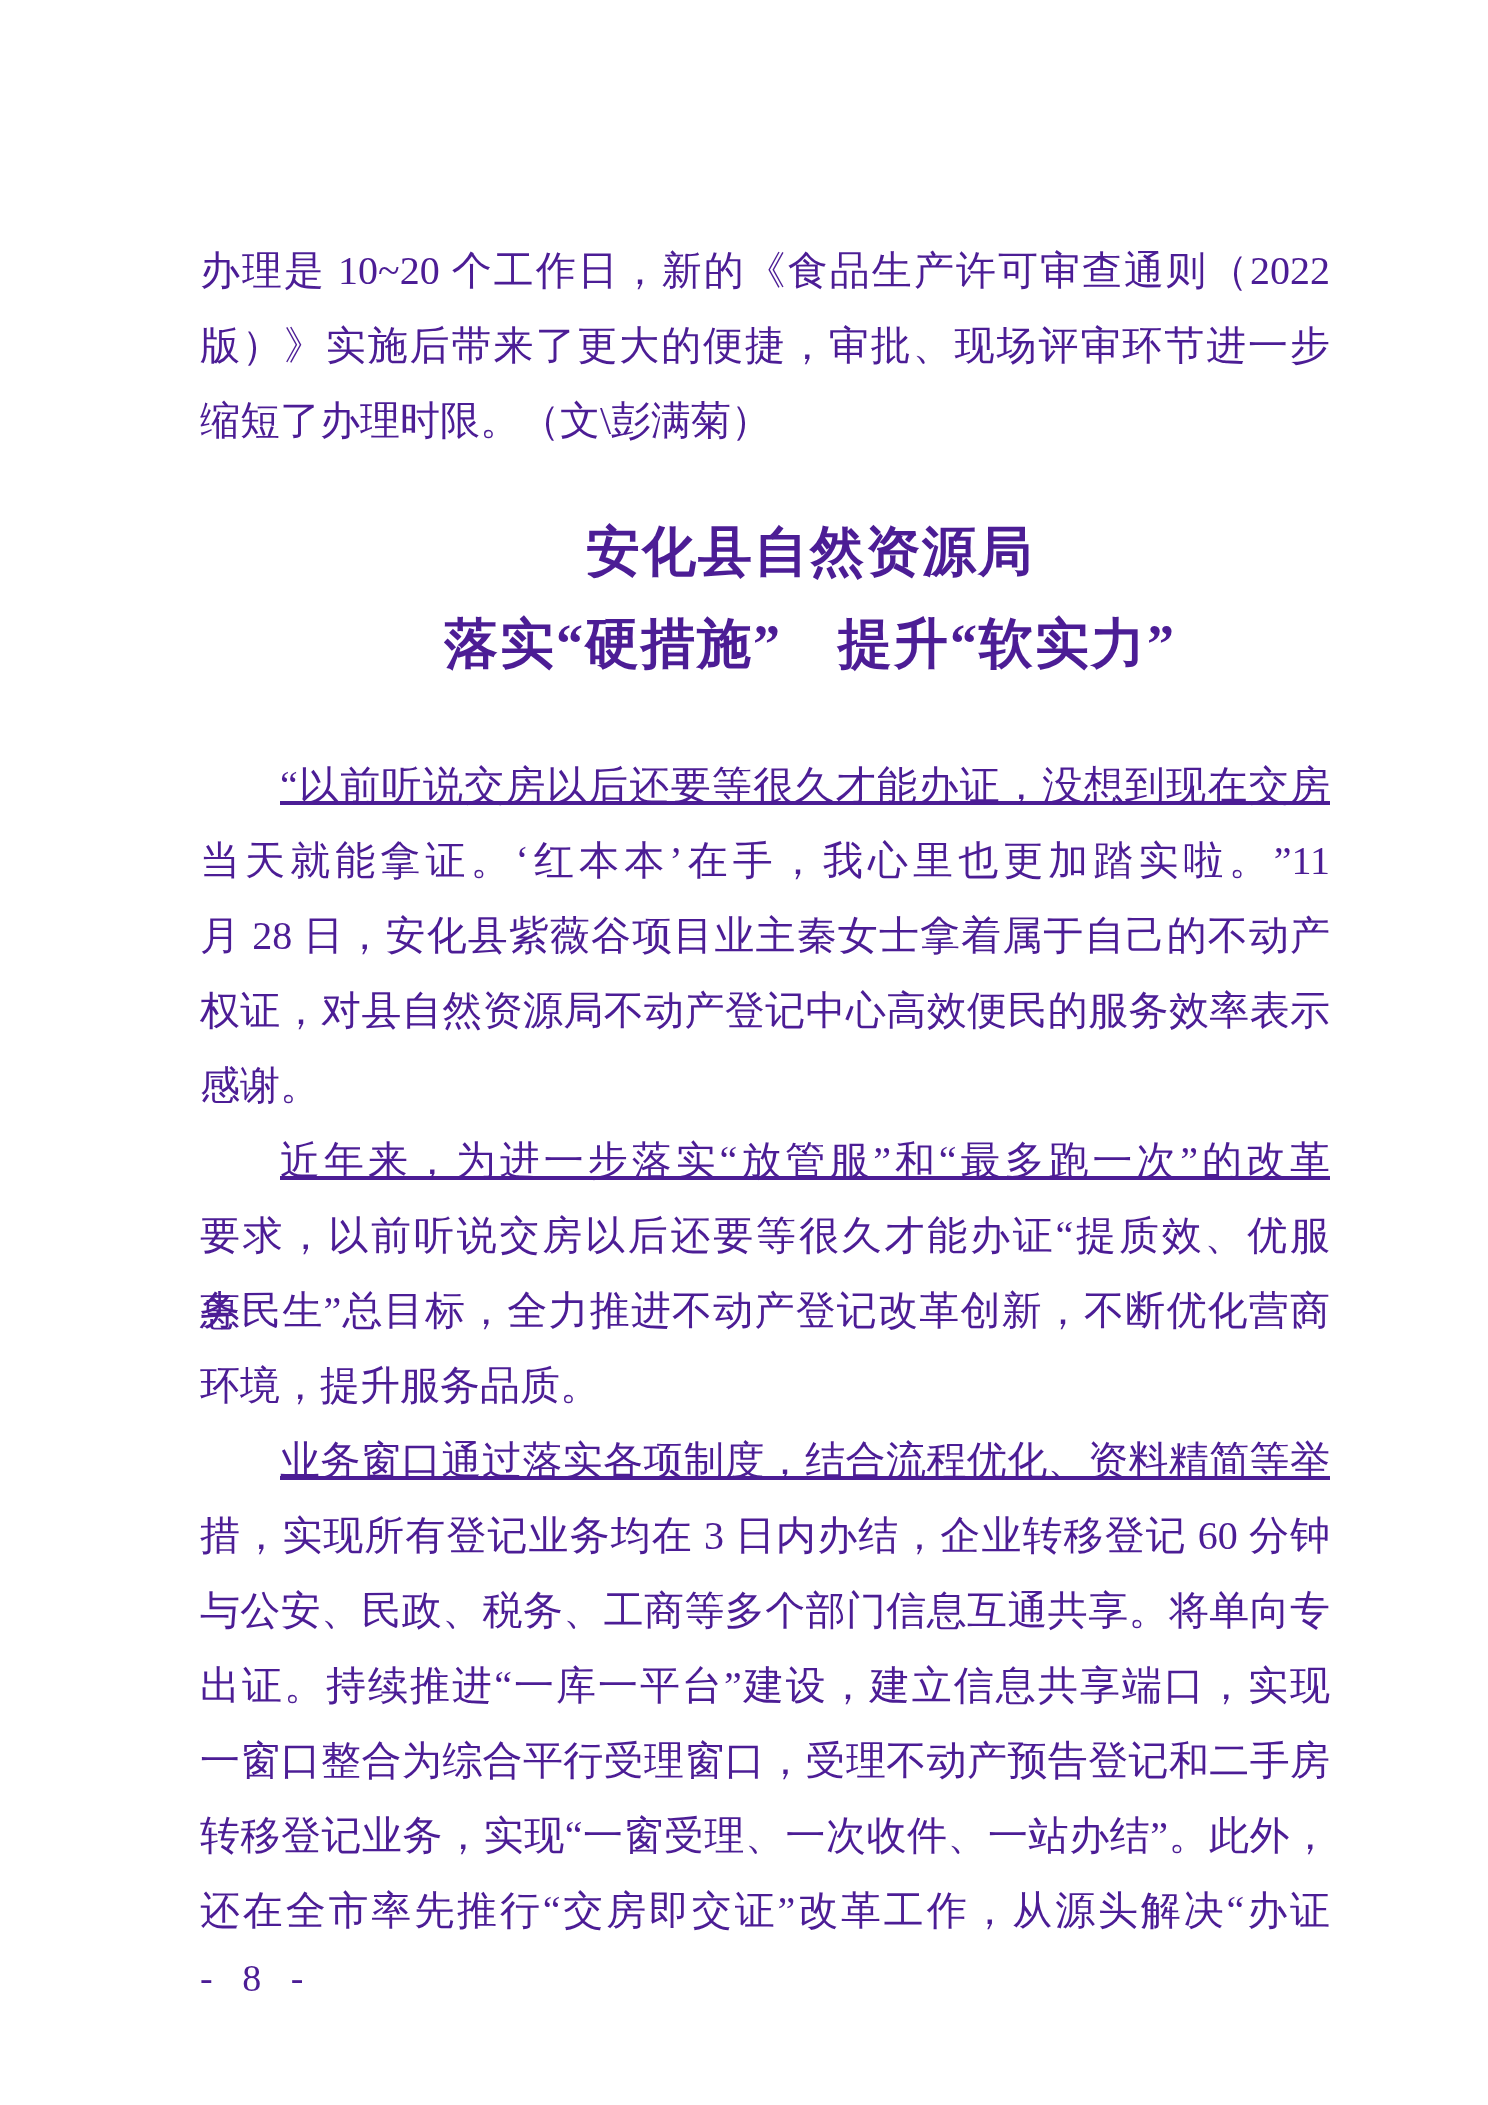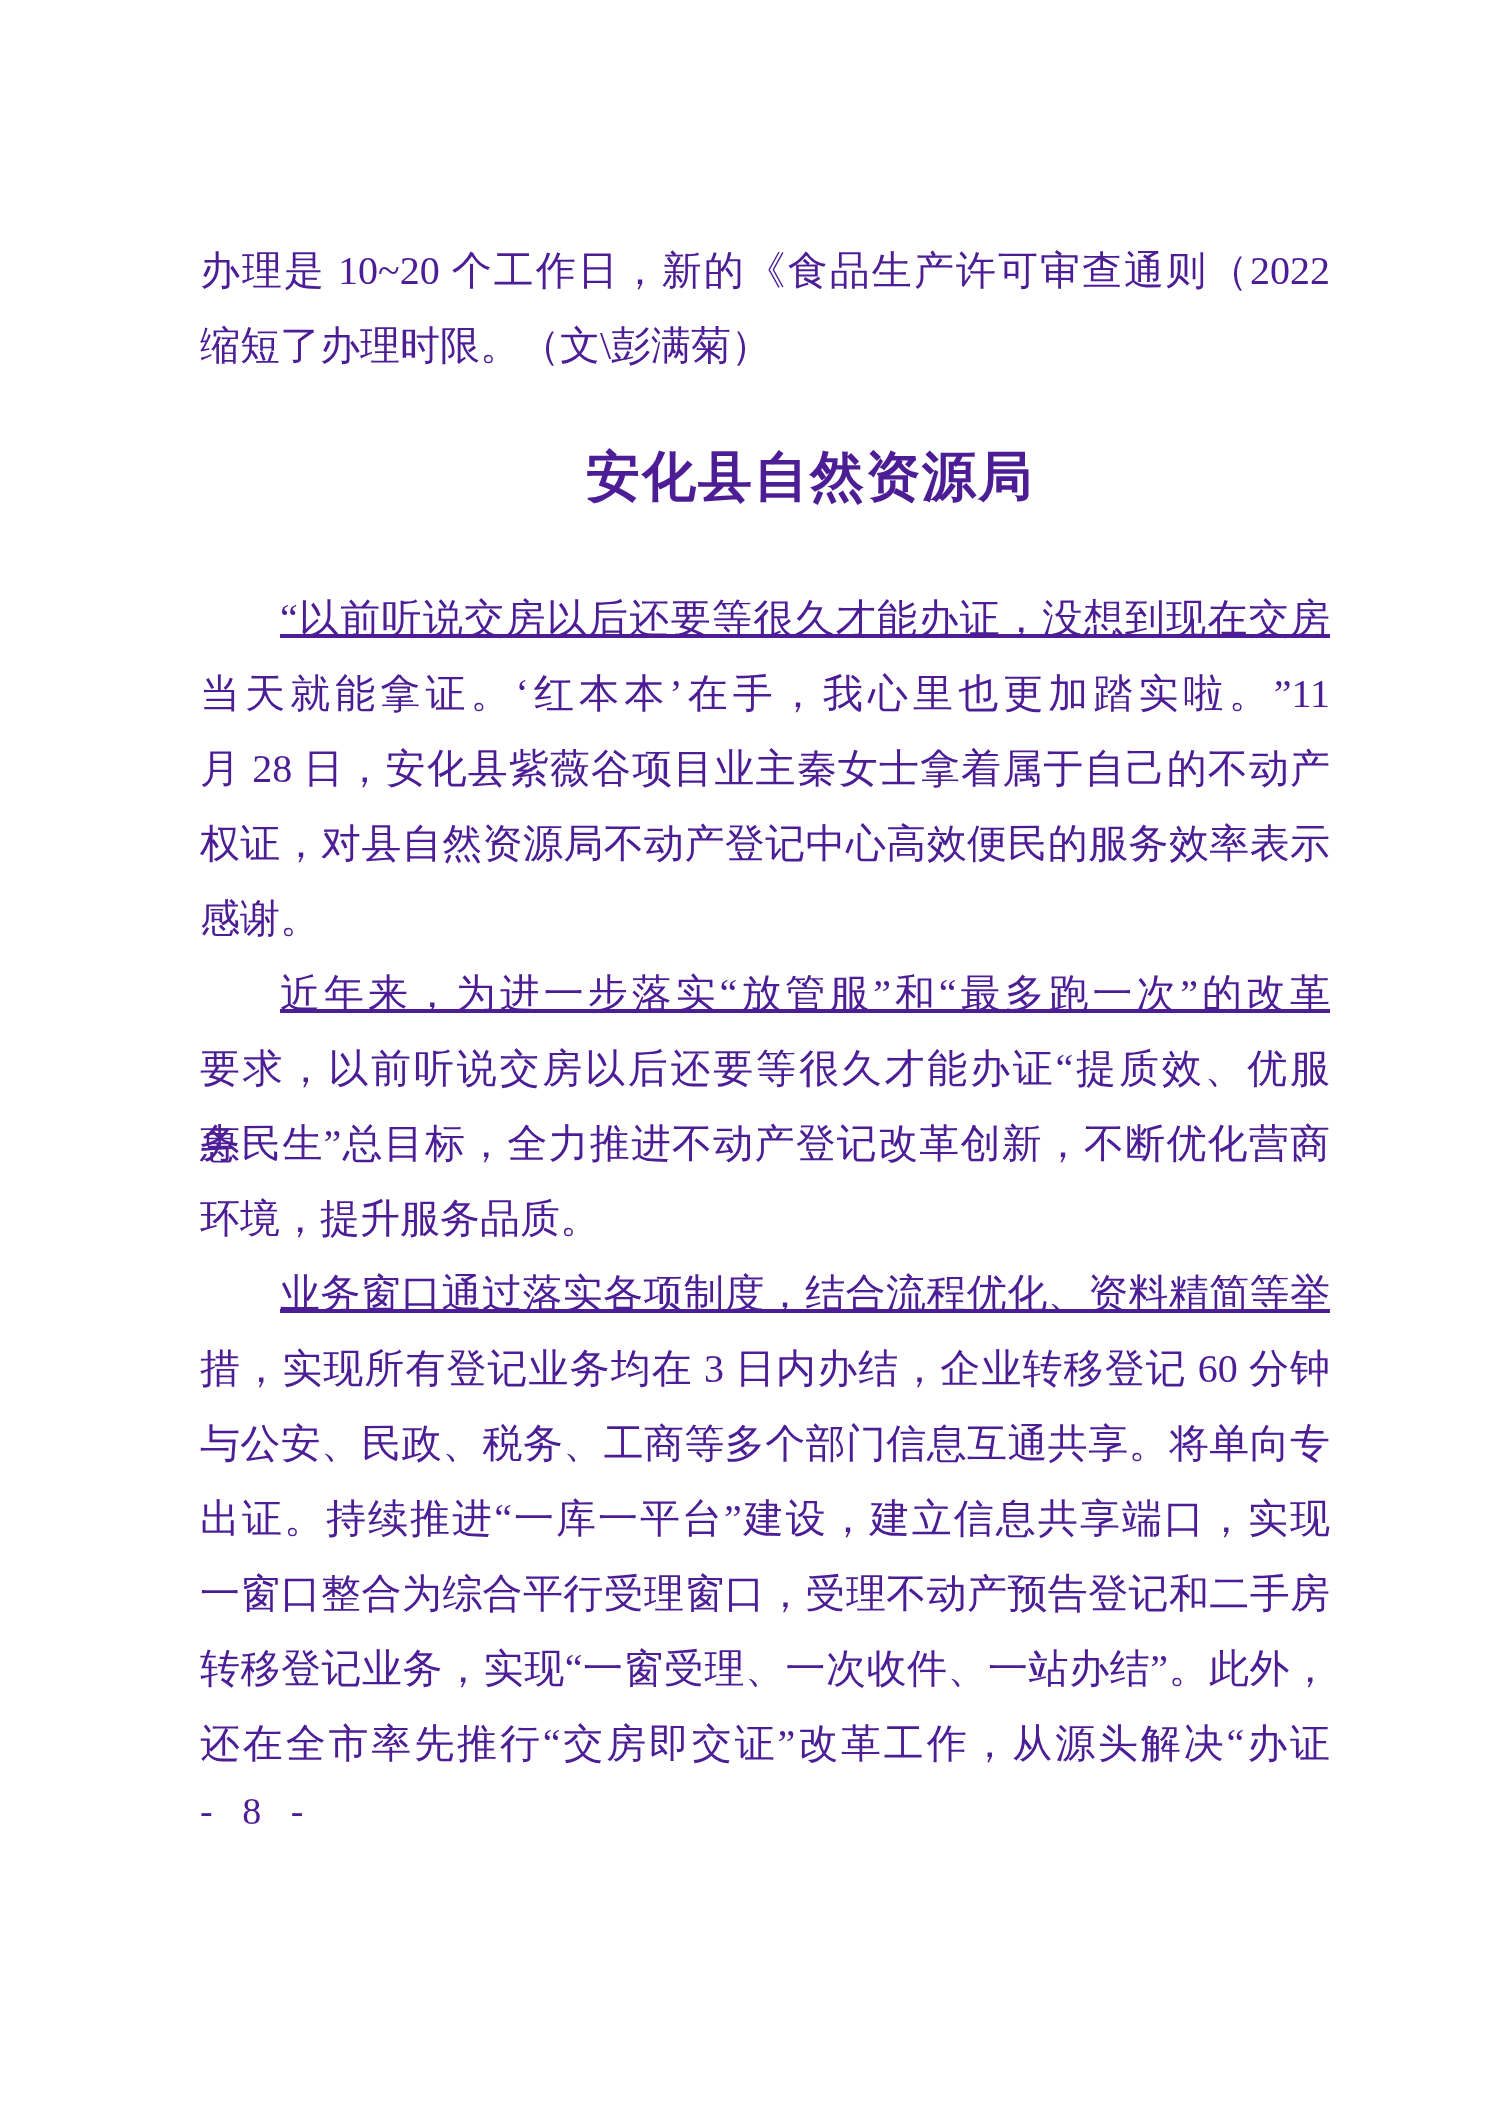--- a/index.html
+++ b/index.html
@@ -55,25 +55,27 @@
   }
 </style>
 </head>
 <body>
 
 <div class="page">
   <div class="content">
 
     <div class="para">
       <div class="line">办理是 10~20 个工作日，新的《食品生产许可审查通则（2022</div>
+      <div class="line">版）》实施后带来了更大的便捷，审批、现场评审环节进一步</div>
       <div class="line end">缩短了办理时限。（文\彭满菊）</div>
     </div>
 
     <div class="headline">
       <div>安化县自然资源局</div>
+      <div>落实“硬措施”　提升“软实力”</div>
     </div>
 
     <div class="body-block">
       <div class="line indent">“以前听说交房以后还要等很久才能办证，没想到现在交房</div>
       <div class="line">当天就能拿证。‘红本本’在手，我心里也更加踏实啦。”11</div>
       <div class="line">月 28 日，安化县紫薇谷项目业主秦女士拿着属于自己的不动产</div>
       <div class="line">权证，对县自然资源局不动产登记中心高效便民的服务效率表示</div>
       <div class="line end">感谢。</div>
       <div class="line indent">近年来，为进一步落实“放管服”和“最多跑一次”的改革</div>
       <div class="line">要求，以前听说交房以后还要等很久才能办证“提质效、优服务、</div>

